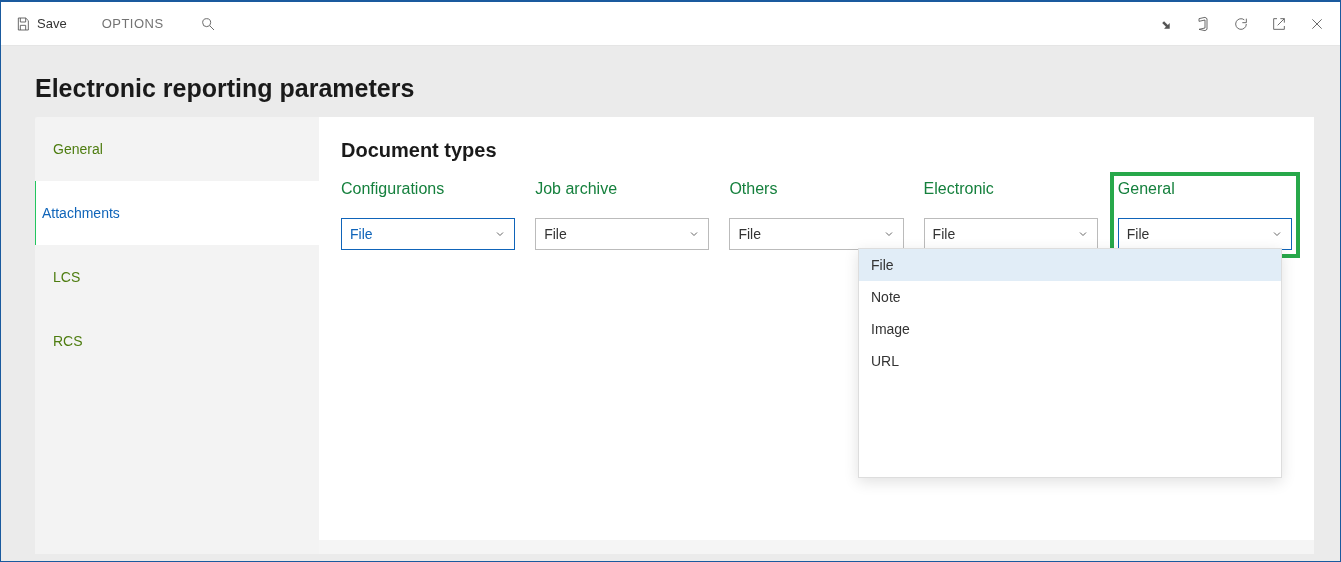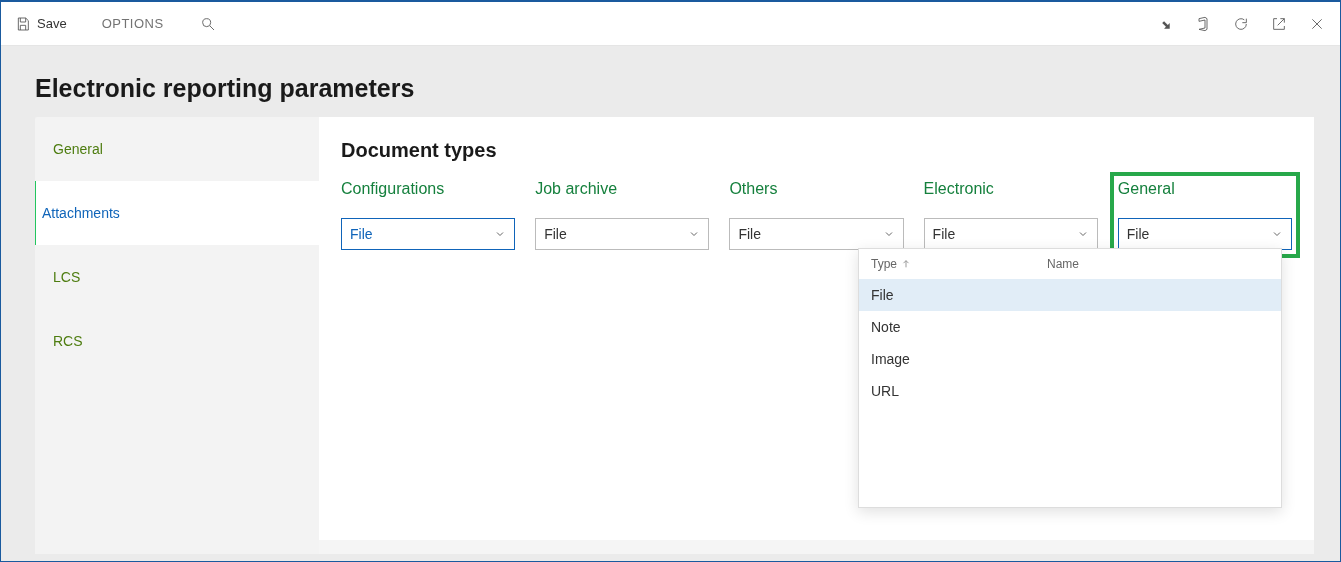--- a/index.html
+++ b/index.html
@@ -153,30 +153,20 @@
             </svg>
         </div>
         <div class="highlight-box" style="top:-8px; left:-8px; right:-8px; bottom:-8px;"></div>
       </div>
     </div>
     <div class="panel-bottom-shadow"></div>
   </div>
 </div>
 
 <div class="dropdown">
-  <div class="dd-header">
-    <div class="dd-col-type">
-      <span>Type</span>
-      <svg class="sort-arrow" viewBox="0 0 24 24" fill="none" stroke-width="2">
-          <line x1="12" y1="20" x2="12" y2="4"></line>
-          <polyline points="6 10 12 4 18 10"></polyline>
-        </svg>
-    </div>
-    <div class="dd-col-name">Name</div>
-  </div>
   <div class="dd-row selected">
     <div class="dd-type">File</div>
     <div></div>
   </div>
   <div class="dd-row">
     <div class="dd-type">Note</div>
     <div></div>
   </div>
   <div class="dd-row">
     <div class="dd-type">Image</div>

